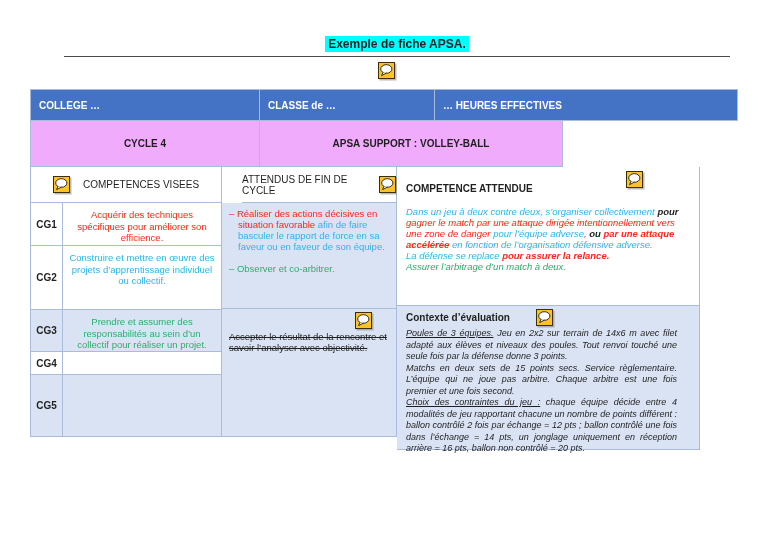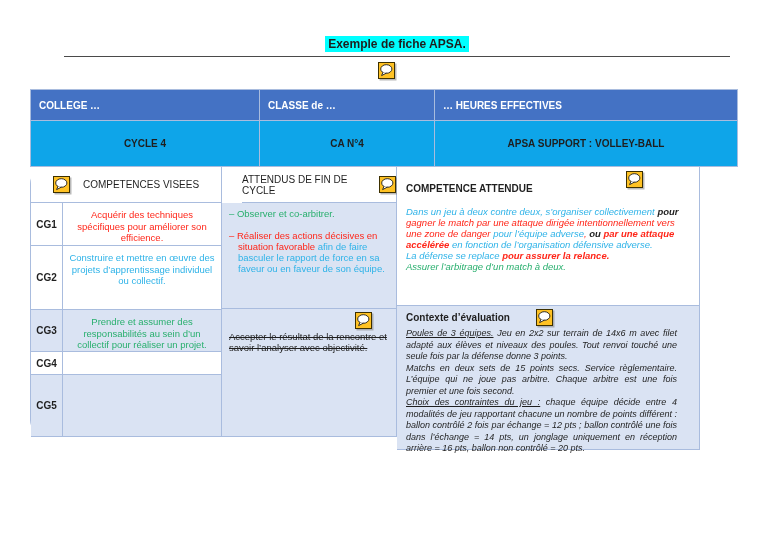--- a/index.html
+++ b/index.html
@@ -14,26 +14,26 @@
   .cicon{display:inline-block;width:17px;height:17px;line-height:0;box-shadow:1.5px 1.5px 0 rgba(130,130,130,.55);}
   .cicon svg{display:block;}
   .cicon-abs{position:absolute;}
 
   .tbl{position:absolute;left:30px;top:89px;width:708px;font-size:9.5px;}
   .row{display:flex;}
   .cell{box-sizing:border-box;border-right:1px solid #a9bcde;border-bottom:1px solid #a9bcde;}
   .r1 .cell{border-top:1px solid #a9bcde;background:#4472c4;color:#ffffff;font-weight:bold;font-size:10px;
             height:32px;display:flex;align-items:center;padding:0 8px;}
   .r1 .cell:first-child,.r2 .cell:first-child{border-left:1px solid #a9bcde;}
-  .r2 .cell{background:#0ea5e9;color:#1f1f1f;font-weight:bold;font-size:10px;height:46px;
+  .r2 .cell{background:#f0abfc;color:#1f1f1f;font-weight:bold;font-size:10px;height:46px;
             display:flex;align-items:center;justify-content:center;text-align:center;}
   .w1{width:230px;} .w2{width:175px;} .w3{width:303px;}
 
   .body-row{display:flex;align-items:flex-start;}
-  .colA{width:192px;box-sizing:border-box;border-left:1px solid #a9bcde;border-radius:17px;}
+  .colA{width:192px;box-sizing:border-box;border-left:1px solid #a9bcde;}
   .colB{width:175px;box-sizing:border-box;}
   .colC{width:303px;box-sizing:border-box;}
 
   .head-cell{height:36px;background:#fff;display:flex;align-items:center;justify-content:center;gap:13px;
              font-size:10px;color:#1f1f1f;}
   .cg-row{display:flex;}
   .cg-label{width:32px;box-sizing:border-box;border-right:1px solid #a9bcde;border-bottom:1px solid #a9bcde;
             display:flex;align-items:center;justify-content:center;font-weight:bold;font-size:10px;}
   .cg-text{flex:1;box-sizing:border-box;border-right:1px solid #a9bcde;border-bottom:1px solid #a9bcde;
            text-align:center;padding:6px 4px 0 4px;line-height:11.5px;}
@@ -75,21 +75,20 @@
   <div class="tbl">
 
     <div class="row r1">
       <div class="cell w1">COLLEGE …</div>
       <div class="cell w2">CLASSE de …</div>
       <div class="cell w3">… HEURES EFFECTIVES</div>
     </div>
 
     <div class="row r2">
       <div class="cell w1">CYCLE 4</div>
-      <div class="cell w2">CA N°4</div>
       <div class="cell w3">APSA SUPPORT : VOLLEY-BALL</div>
     </div>
 
     <div class="body-row">
 
       <div class="colA">
         <div class="head-cell cell">
           <span class="cicon">
             <svg width="17" height="17" viewBox="0 0 17 17">
               <rect x="0.5" y="0.5" width="16" height="16" fill="#FFC224" stroke="#3d3000"></rect>
@@ -132,22 +131,22 @@
           <span>ATTENDUS DE FIN DE CYCLE</span>
           <span class="cicon">
             <svg width="17" height="17" viewBox="0 0 17 17">
               <rect x="0.5" y="0.5" width="16" height="16" fill="#FFC224" stroke="#3d3000"></rect>
               <ellipse cx="8.3" cy="7" rx="5.6" ry="4.3" fill="#ffffff" stroke="#1a1a1a" stroke-width="0.9"></ellipse>
               <path d="M5 10.2 L3.6 13.6 L8.6 11" fill="#ffffff" stroke="#1a1a1a" stroke-width="0.9"></path>
             </svg>
           </span>
         </div>
         <div class="attendus-main cell">
+            <div class="rich-para hang"><span style="color: rgb(255, 38, 25);">– Réaliser des actions décisives en situation favorable </span><span style="color: rgb(47, 179, 232);">afin de faire basculer le rapport de force en sa faveur ou en faveur de son équipe.</span></div>
             <div class="rich-para hang"><span style="color: rgb(41, 175, 110);">– Observer et co-arbitrer.</span></div>
-            <div class="rich-para hang"><span style="color: rgb(255, 38, 25);">– Réaliser des actions décisives en situation favorable </span><span style="color: rgb(47, 179, 232);">afin de faire basculer le rapport de force en sa faveur ou en faveur de son équipe.</span></div>
           </div>
         <div class="attendus-accept cell">
           <div class="accept-icon-row">
             <span class="cicon">
               <svg width="17" height="17" viewBox="0 0 17 17">
                 <rect x="0.5" y="0.5" width="16" height="16" fill="#FFC224" stroke="#3d3000"></rect>
                 <ellipse cx="8.3" cy="7" rx="5.6" ry="4.3" fill="#ffffff" stroke="#1a1a1a" stroke-width="0.9"></ellipse>
                 <path d="M5 10.2 L3.6 13.6 L8.6 11" fill="#ffffff" stroke="#1a1a1a" stroke-width="0.9"></path>
               </svg>
             </span>

